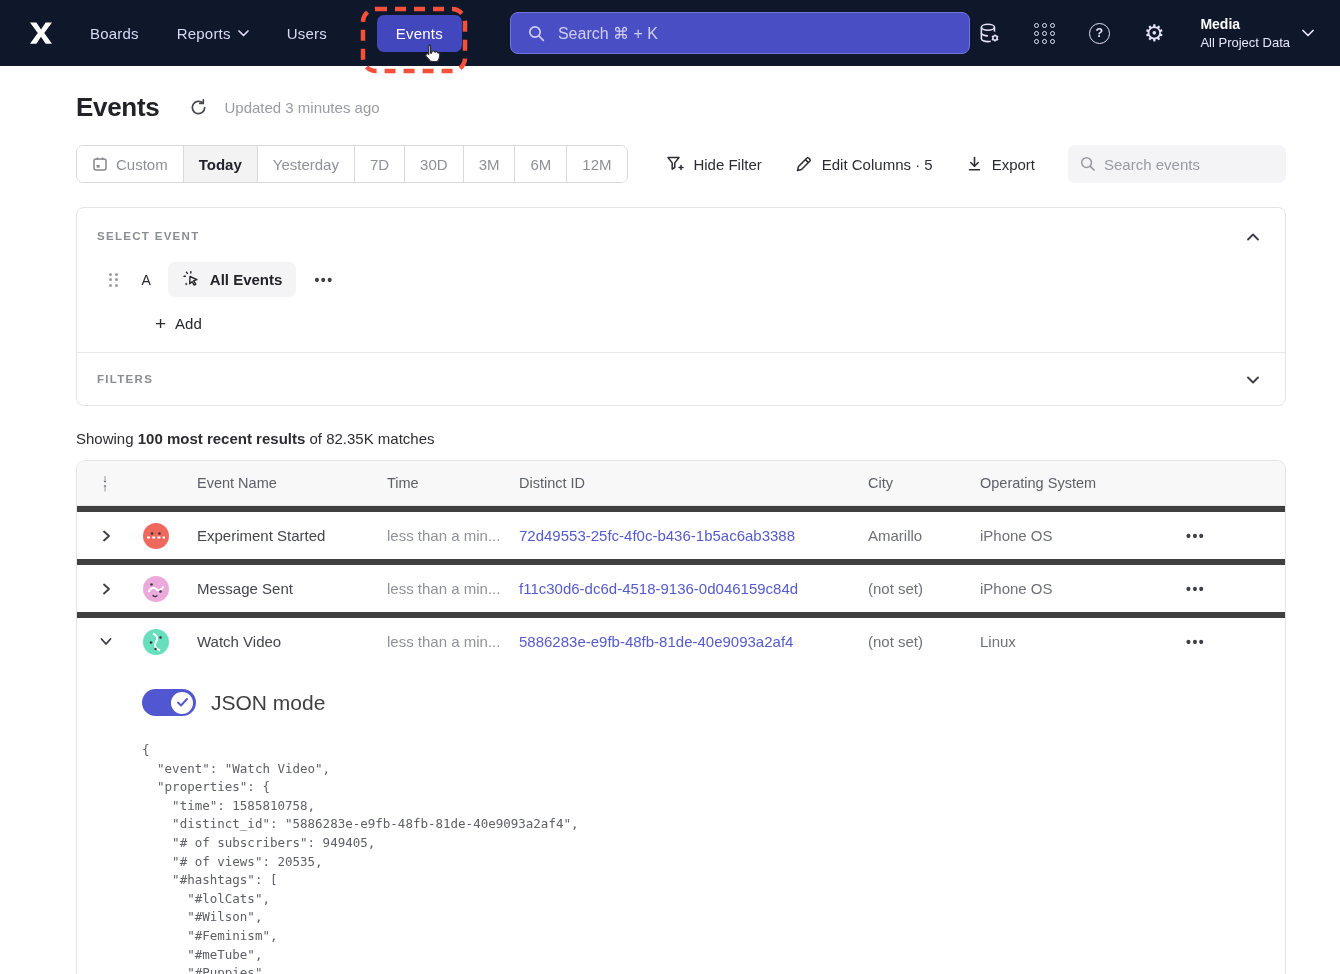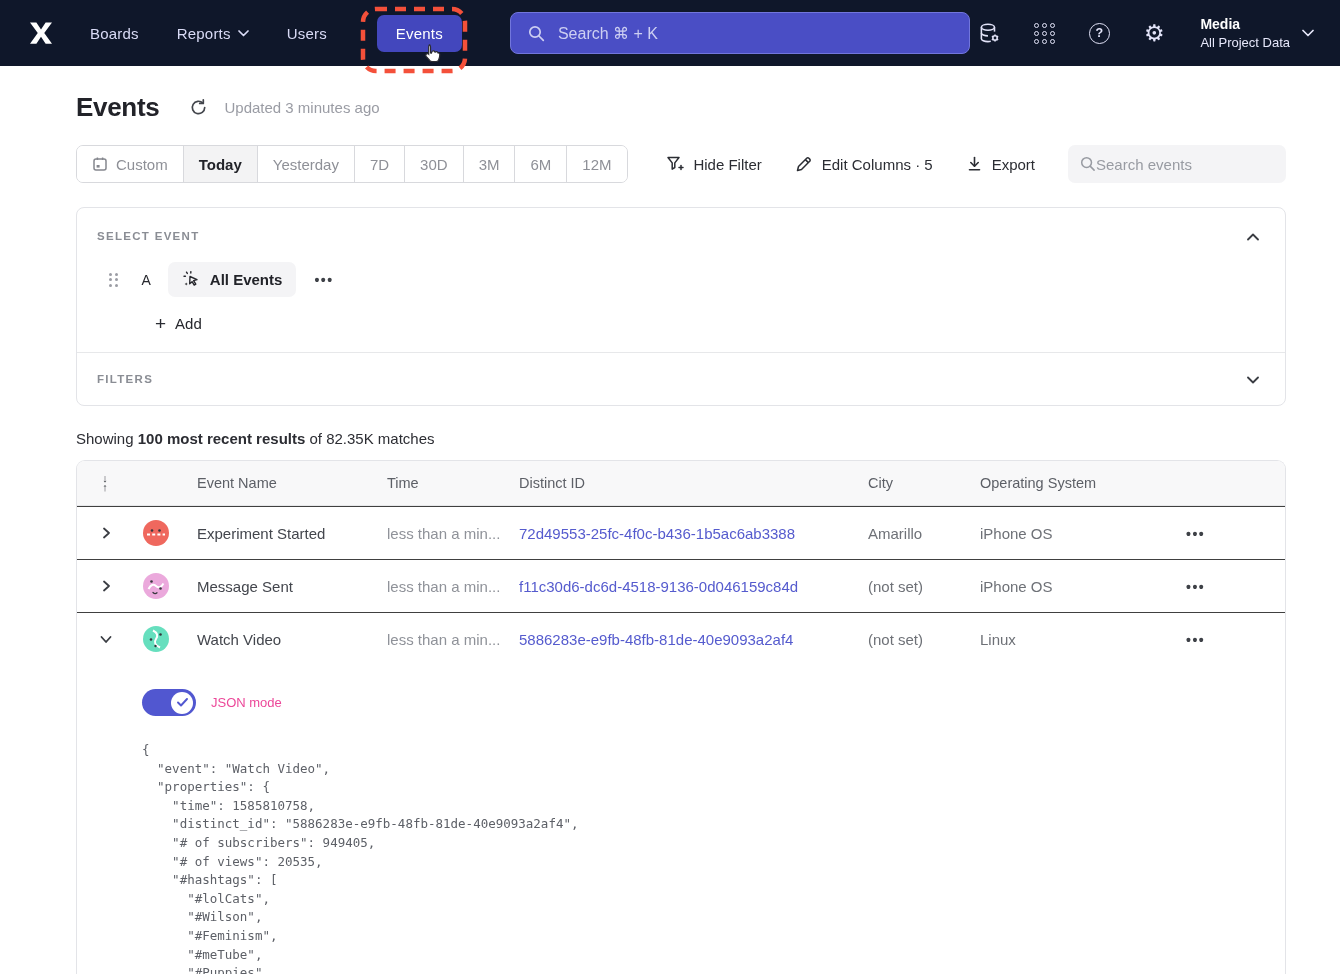--- a/index.html
+++ b/index.html
@@ -33,21 +33,21 @@
   .refresh { cursor:pointer; display:flex; margin-left:14px; }
   .updated { color:#9a9ca4; font-size:15px; }
 
   .toolbar { margin-top:22px; display:flex; align-items:center; }
   .seg { display:flex; border:1px solid #d8d9dd; border-radius:7px; overflow:hidden; height:38px; }
   .seg-item { display:flex; align-items:center; gap:8px; padding:0 15px; font-size:15px; color:#8e9097; border-left:1px solid #d8d9dd; cursor:pointer; background:#fff; white-space:nowrap; }
   .seg-item:first-child { border-left:none; }
   .seg-item.active { background:#f3f3f4; color:#222329; font-weight:700; }
   .tb-right { margin-left:auto; display:flex; align-items:center; gap:33px; }
   .tb-btn { display:flex; align-items:center; gap:9px; font-size:15px; color:#2b2d33; font-weight:500; cursor:pointer; white-space:nowrap; }
-  .tb-search { width:218px; height:38px; background:#f4f4f6; border-radius:7px; display:flex; align-items:center; gap:0; padding:0 12px; color:#989ba2; font-size:15px; cursor:text; }
+  .tb-search { width:218px; height:38px; background:#f4f4f6; border-radius:7px; display:flex; align-items:center; gap:8px; padding:0 12px; color:#989ba2; font-size:15px; cursor:text; }
 
   
   .qcard { margin-top:24px; border:1px solid #e3e4e8; border-radius:8px; }
   .qsec1 { padding:17px 20px 18px; }
   .seclabel-row { display:flex; align-items:center; justify-content:space-between; }
   .seclabel { font-size:11.5px; font-weight:700; letter-spacing:1.3px; color:#8a8d94; }
   .sec-chev { cursor:pointer; padding:2px 6px; }
   .event-row { margin-top:15px; display:flex; align-items:center; }
   .drag { display:grid; grid-template-columns:repeat(2,3px); grid-gap:2.5px; margin-left:12px; cursor:grab; }
   .drag span { width:3px; height:3px; border-radius:50%; background:#9b9da4; }
@@ -64,42 +64,42 @@
 
   .showing { margin-top:24px; font-size:15px; color:#2c2d33; }
   .showing b { font-weight:700; }
 
   
   .tcard { margin-top:13px; border:1px solid #e3e4e8; border-bottom:none; border-radius:9px 9px 0 0; overflow:hidden; height:542px; }
   .tgrid { display:grid; grid-template-columns:48px 62px 190px 132px 349px 112px 196px 1fr; align-items:center; }
   .thead { height:45px; background:#f8f8f9; border-bottom:1px solid #e7e8ea; color:#5c5f66; font-size:14.5px; }
   .th { padding-left:10px; }
   .sorter { justify-self:center; display:flex; flex-direction:column; align-items:center; line-height:9px; font-size:11px; color:#3a3d43; cursor:pointer; transform:translateX(4px); }
-  .trow { height:53px; border-top:1px solid #404040; cursor:pointer; background:#fff; }
+  .trow { height:53px; border-top:6px solid #404040; cursor:pointer; background:#fff; }
   .trow:first-of-type { border-top:none; }
   .row-chev { justify-self:center; transform:translateX(5px); display:flex; cursor:pointer; }
   .avatar { width:26px; height:26px; border-radius:50%; justify-self:center; position:relative; overflow:hidden; }
   .cell { padding-left:10px; font-size:15px; white-space:nowrap; overflow:hidden; }
   .c-name { color:#43464d; }
   .c-time { color:#8f9299; position:relative; }
   .c-id   { color:#555bce; cursor:pointer; }
   .c-dim  { color:#6e7177; }
   .c-act  { padding-left:20px; }
 
   
   .detail { padding:24px 20px 0 65px; position:relative; }
   .detail-head { display:flex; align-items:center; justify-content:space-between; }
   .tabs { display:inline-flex; border:1px solid #e2e3e7; border-radius:8px; overflow:hidden; height:37px; }
   .tab { display:flex; align-items:center; padding:0 18px; font-size:15px; color:#9b9da4; border-left:1px solid #e2e3e7; cursor:pointer; background:#fff; }
   .tab:first-child { border-left:none; }
   .tab.active { background:#f4f4f6; color:#1f2127; font-weight:700; }
   .json-toggle-wrap { display:flex; align-items:center; gap:15px; }
   .toggle { width:54px; height:27px; border-radius:14px; background:#5157d0; position:relative; cursor:pointer; }
   .knob { position:absolute; right:3px; top:2.5px; width:22px; height:22px; border-radius:50%; background:#fff; display:flex; align-items:center; justify-content:center; }
-  .json-lbl { font-size:13px; color:#ec4899; font-weight:500;text-align:center; }
+  .json-lbl { font-size:21px; color:#404040; font-weight:500;text-align:center; }
   .code { margin-top:25px; font-family:"DejaVu Sans Mono", monospace; font-size:12.5px; line-height:18.6px; color:#5d6067; }
 </style>
 </head>
 <body>
 
 <div class="nav">
   <div class="nav-logo">
     <svg viewBox="0 0 24 24" width="30" height="30">
         <path fill="#fff" d="M3.2 3.5h5.1l3.7 5.6 3.7-5.6h5.1l-6.2 8.5 6.2 8.5h-5.1L12 14.9l-3.7 5.6H3.2l6.2-8.5z"></path>
       </svg>

